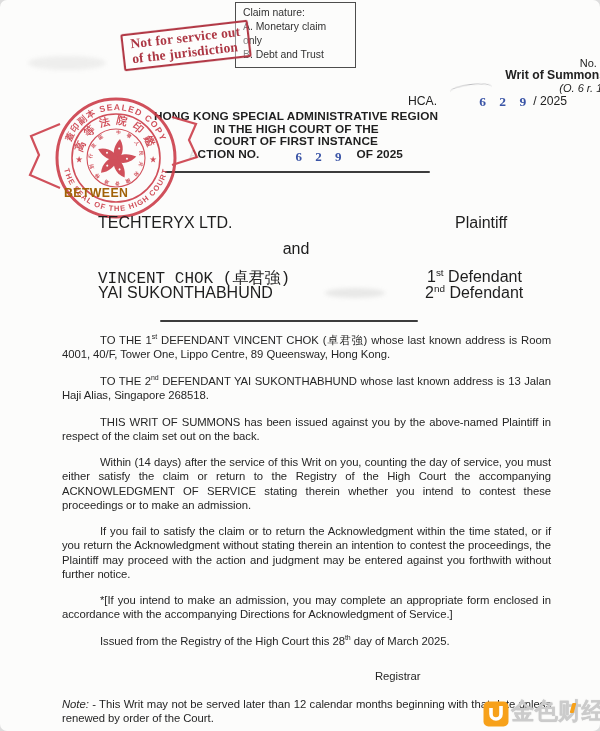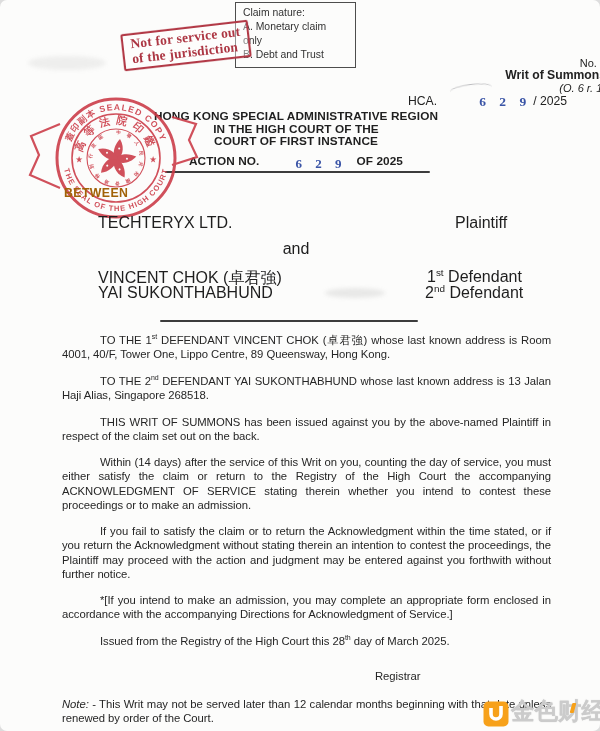--- a/index.html
+++ b/index.html
@@ -22,36 +22,36 @@
   .form-rule{top:82px;font-style:italic;}
 
   .case-ref{position:absolute;left:408px;top:93px;font-size:12.2px;color:#222;white-space:nowrap;}
   .case-gap{display:inline-block;width:42px;}
   .blue-num{font-family:Liberation Serif, serif;color:#3a54a6;font-weight:bold;
     font-size:13.5px;letter-spacing:5px;position:relative;top:1px;}
   .case-year{margin-left:2px;}
 
   .court-header{position:absolute;left:0;top:110px;width:592px;text-align:center;
     font-weight:bold;font-size:11.8px;line-height:12.7px;color:#1f1f1f;letter-spacing:.1px;}
-  .action-row{margin-top:7px;display:flex;justify-content:center;align-items:baseline;}
+  .action-row{margin-top:0;display:flex;justify-content:center;align-items:baseline;}
   .action-num{margin:0 10px 0 36px;font-size:13px;letter-spacing:5px;top:3px;}
 
   .hrline{position:absolute;height:1.7px;background:#3c3c3c;border-radius:1px;}
   .line1{left:165px;top:171px;width:265px;}
   .line2{left:160px;top:320px;width:258px;}
 
   .seal-svg{position:absolute;left:26px;top:95px;width:174px;height:127px;opacity:.88;}
 
   .between{position:absolute;left:56px;top:186px;font-size:12.3px;font-weight:600;
     letter-spacing:.4px;color:#a16207;z-index:3;padding-left:8px;}
 
   .party{position:absolute;font-size:16px;color:#1e1e1e;}
   .p-name1{left:98px;top:214px;}  .p-role1{left:455px;top:214px;}
   .and-row{left:0;top:240px;width:592px;text-align:center;}
-  .p-name2{left:98px;top:268px;}  .p-role2{left:427px;top:268px;}
+  .p-name2{left:98px;top:268px;font-family:Liberation Mono, monospace;}  .p-role2{left:427px;top:268px;}
   .p-name3{left:98px;top:284px;}  .p-role3{left:425px;top:284px;}
 
   .body-text{position:absolute;left:62px;top:333px;width:489px;font-size:11.3px;
     line-height:14.1px;text-align:justify;letter-spacing:-.05px;color:#262626;}
   .body-text p{margin:0 0 12.6px;text-indent:38px;}
   p.issued{text-align:left;}
   .registrar{margin:21px 0 13.5px 313px;}
   p.note{text-indent:0;margin-bottom:0;}
   .note-label{font-style:italic;}
   sup{font-size:.62em;line-height:0;}

